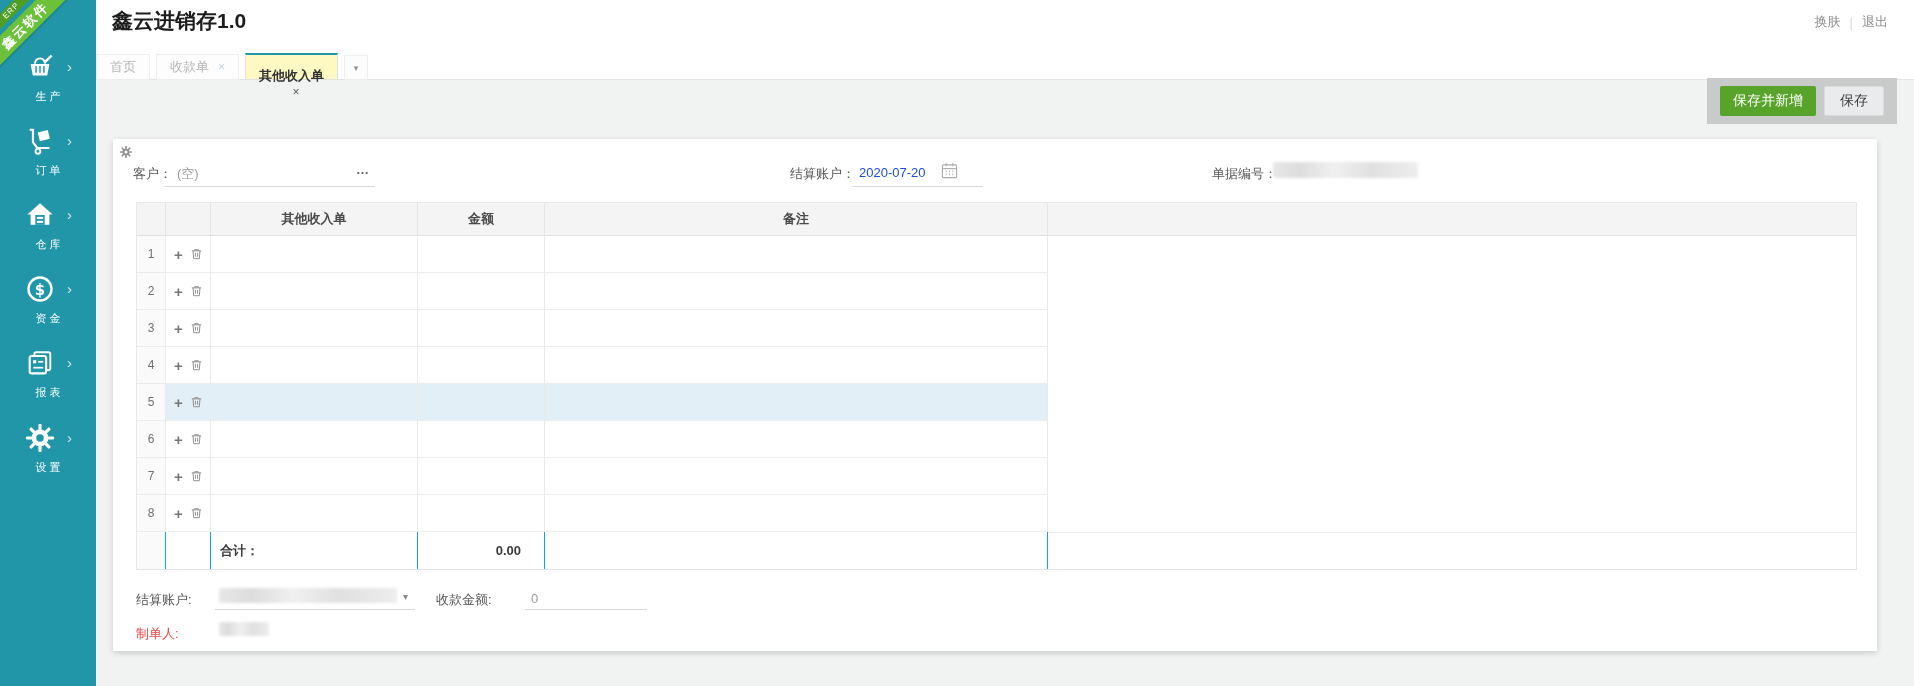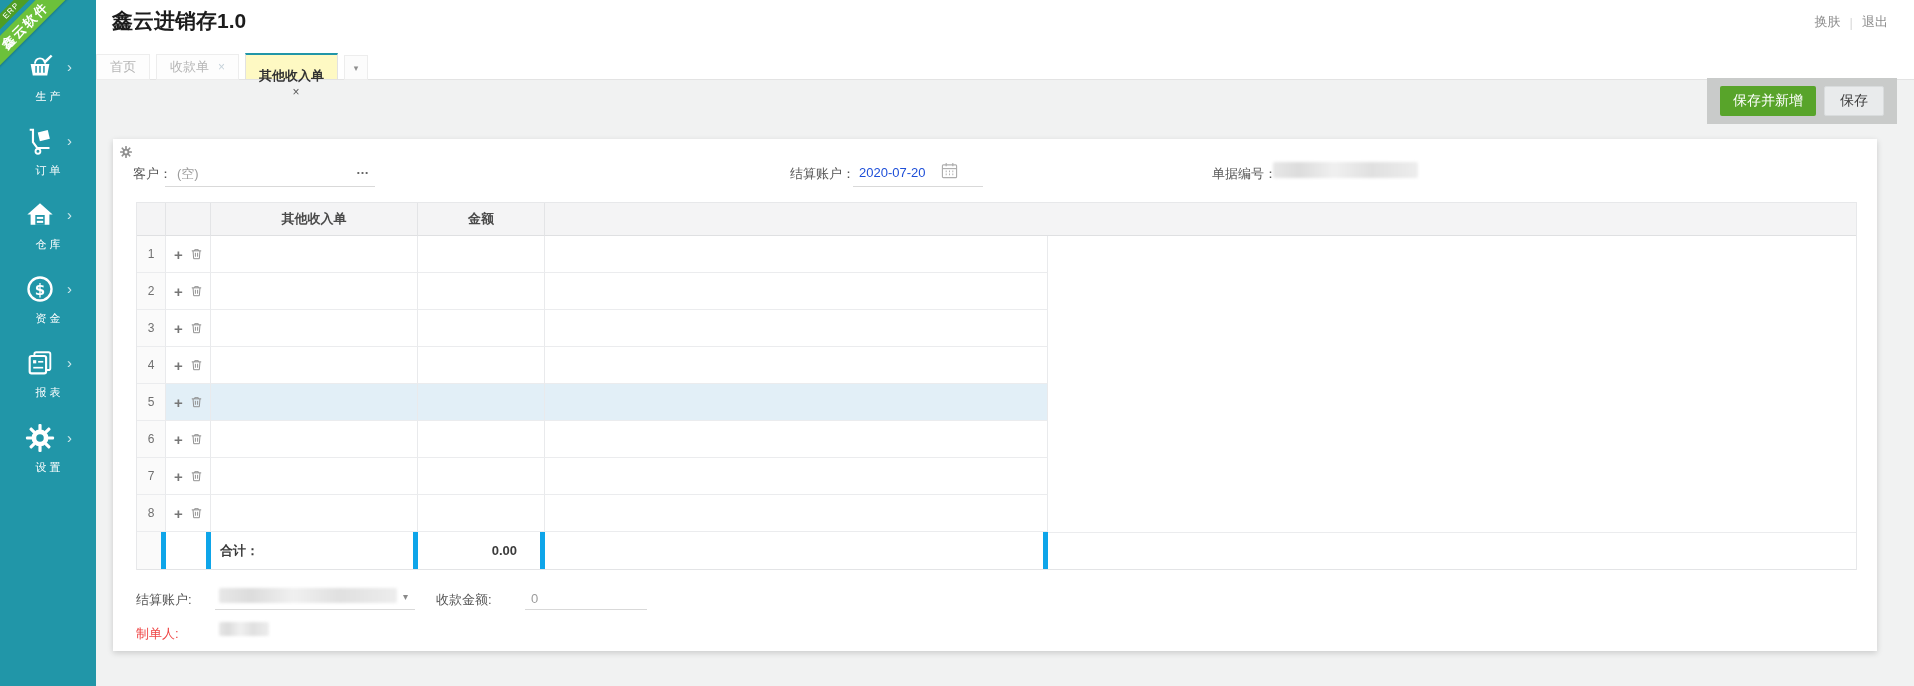--- a/index.html
+++ b/index.html
@@ -61,21 +61,21 @@
   .g-row{display:flex;height:37px;box-sizing:border-box;}
   .g-row .gc{border-right:1px solid #e9eaec;border-bottom:1px solid #ebecee;}
   .g-row .w5{border-bottom:none;background:#fff;}
   .no-cell{background:#fafafa;color:#707070;font-size:12px;}
   .act-cell{gap:8px;}
   .plus{color:#767676;font-size:15px;font-weight:bold;line-height:1;cursor:pointer;}
   .trash{display:inline-flex;cursor:pointer;}
   .cell-input{cursor:text;}
   .hl .act-cell,.hl .c-cat,.hl .c-amt,.hl .c-rem{background:#e2eff7;}
   .g-total{display:flex;height:38px;box-sizing:border-box;border-bottom:1px solid #e3e4e6;font-weight:bold;color:#3b3b3b;}
-  .g-total .gc{border-right:5px solid #0ea5e9;}
+  .g-total .gc{border-right:1px solid #0ea5e9;}
   .g-total .w5{border-top:1px solid #ebecee;}
   .total-label{justify-content:flex-start;padding-left:9px;}
   .total-amt{justify-content:flex-end;padding-right:23px;}
 </style>
 </head>
 <body>
 
 <div class="screen">
 
   <div class="sidebar">
@@ -239,20 +239,21 @@
 
     <span class="f-label" style="left:1099px;top:26px">单据编号：</span>
     <div class="redacted" style="left:1160px;top:23px;width:145px;height:16px"></div>
 
     <div class="grid">
       <div class="g-head">
         <div class="gc w0"></div>
         <div class="gc w1"></div>
         <div class="gc w2">其他收入单</div>
         <div class="gc w3">金额</div>
+        <div class="gc w4">备注</div>
         <div class="gc w5"></div>
       </div>
 
       <div class="g-row">
         <div class="gc w0 no-cell">1</div>
         <div class="gc w1 act-cell">
             <span class="plus">+</span>
             <span class="trash">
               <svg viewBox="0 0 14 15" width="11" height="12" fill="none" stroke="#8b8b8b" stroke-width="1.2">
                 <path d="M1 3.5 h12"></path>

